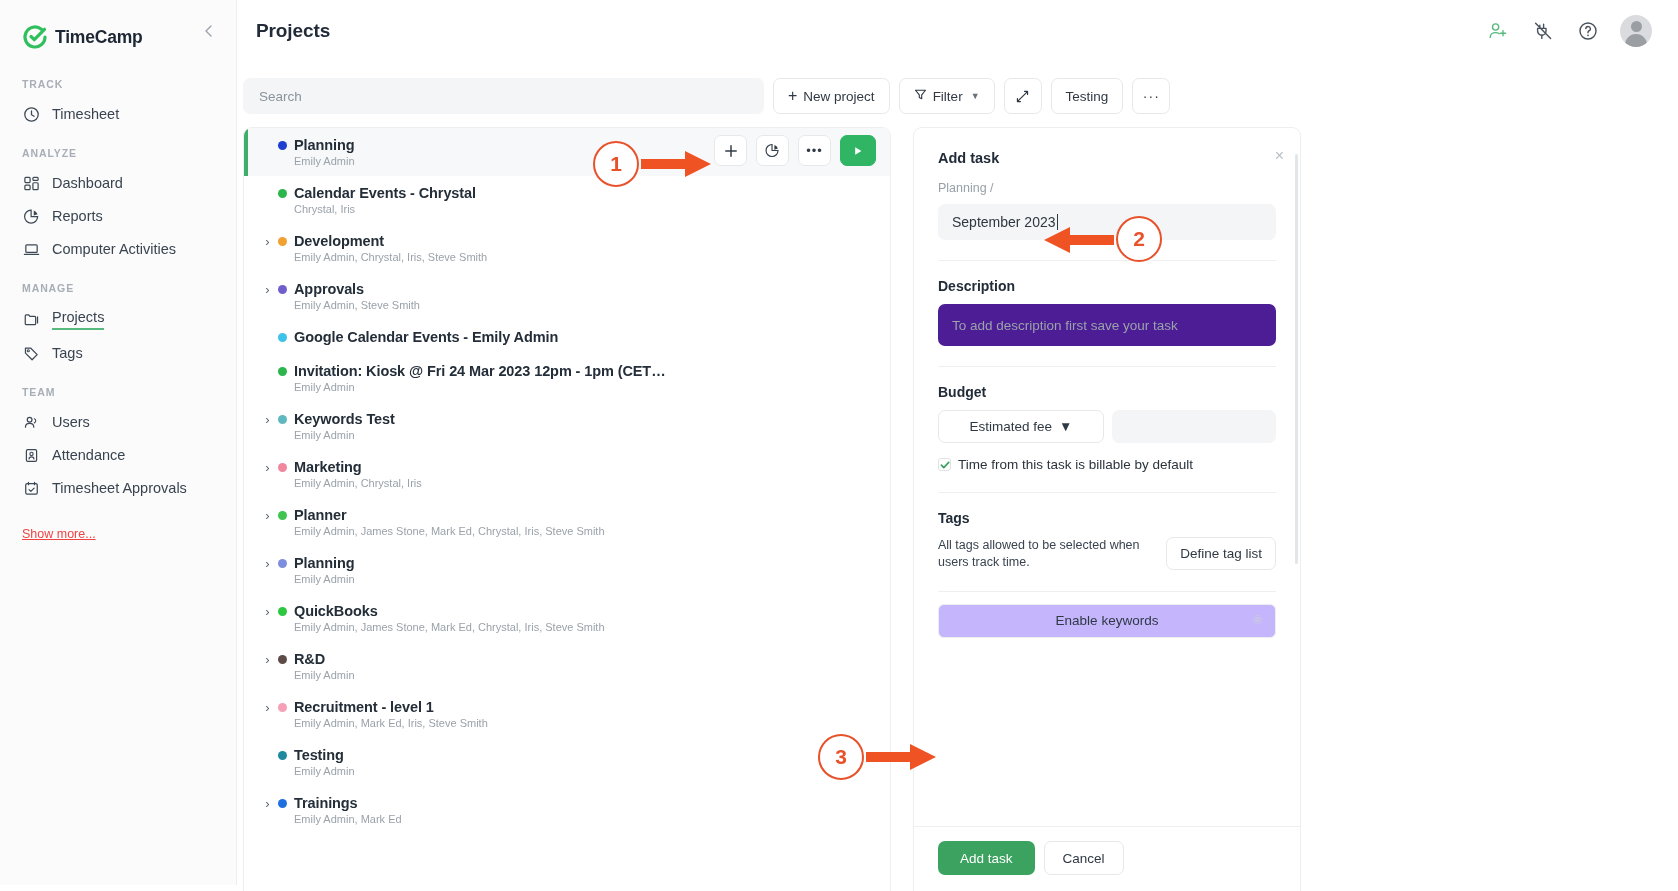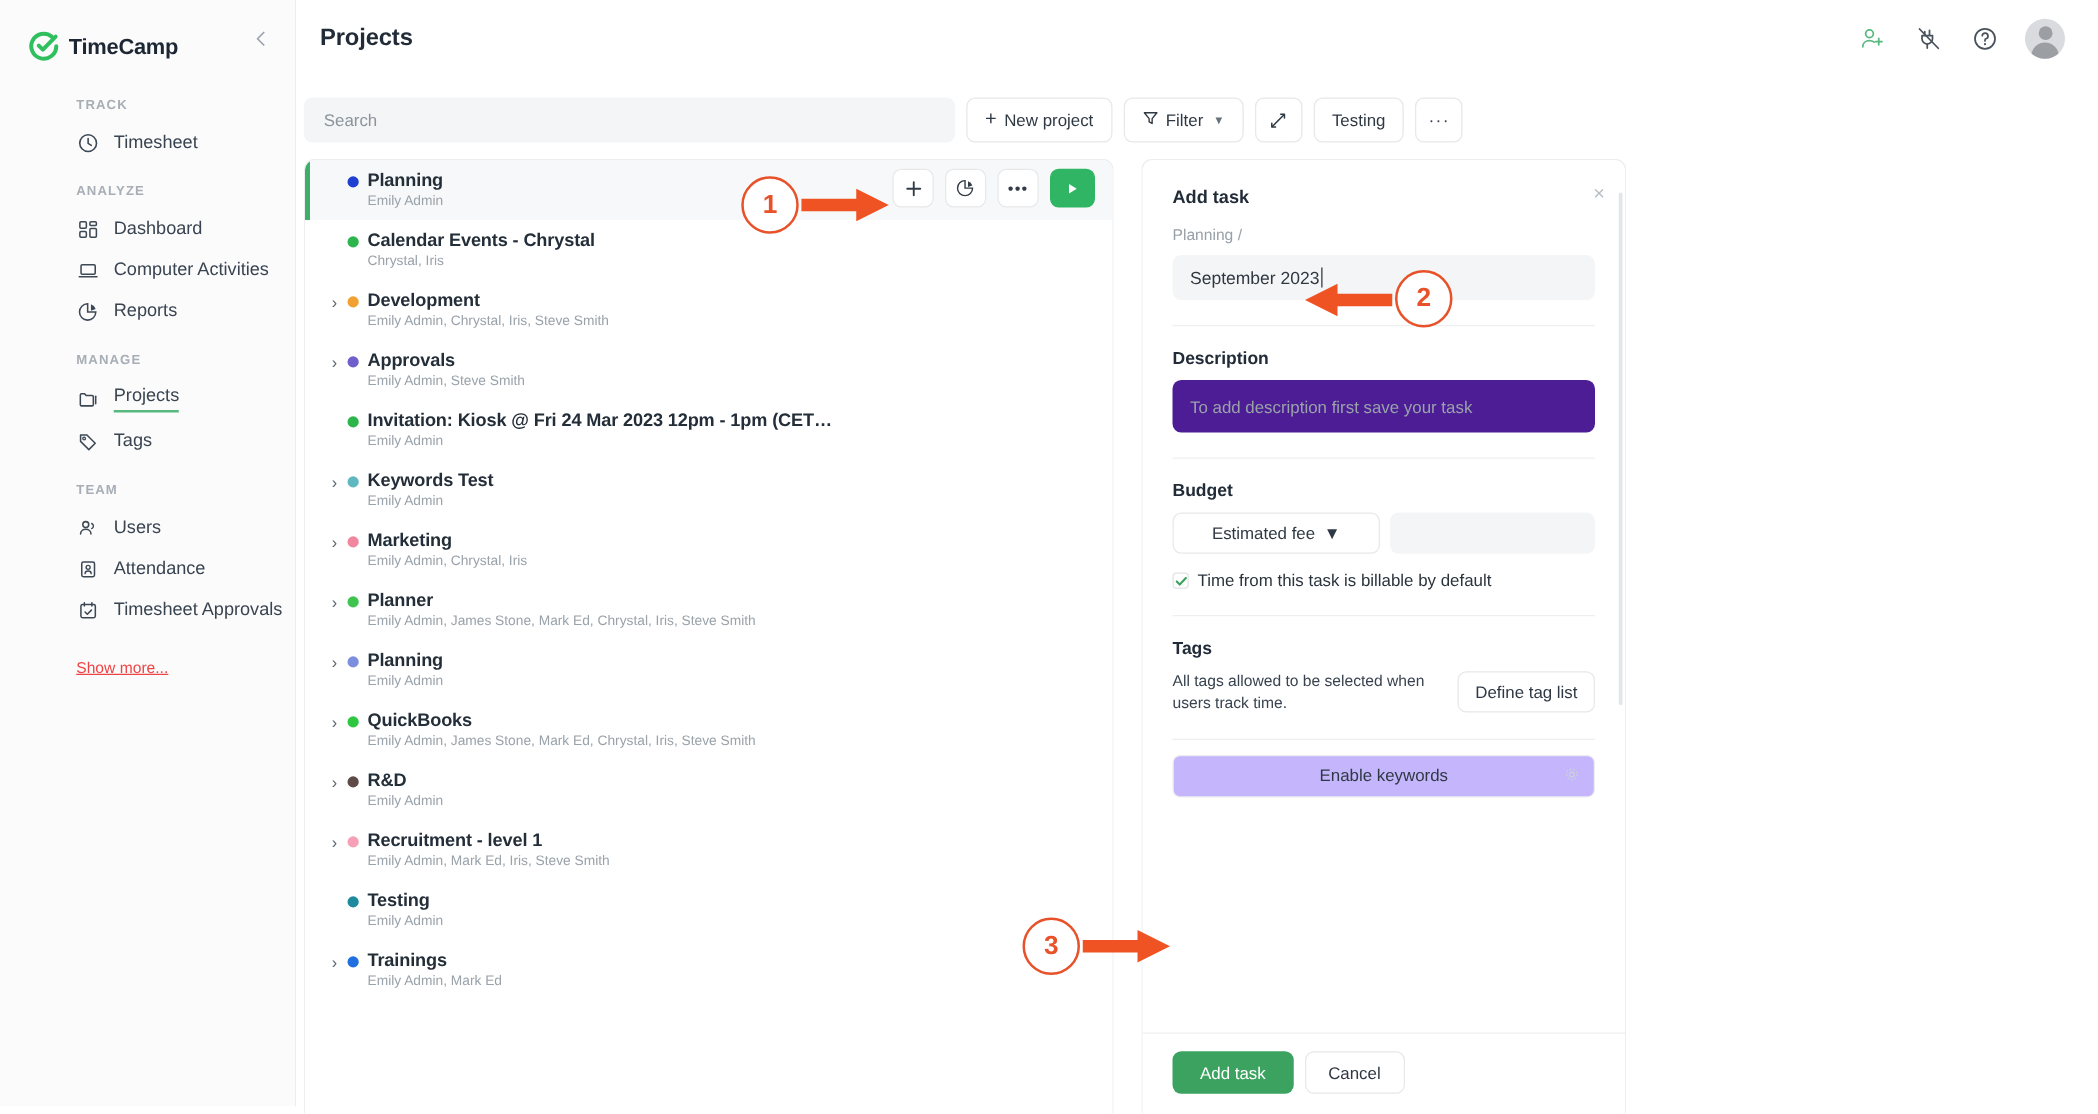--- a/index.html
+++ b/index.html
@@ -37,21 +37,21 @@
   .brand-name {
     font-size: 17.5px; font-weight: 700; color: #1d2733;
     margin-left: 7px; letter-spacing: -0.2px;
   }
   .collapse-btn {
     position: absolute; right: 18px; top: 22px;
     width: 18px; height: 18px;
     display: flex; align-items: center; justify-content: center;
     cursor: pointer; color: #9aa3ad;
   }
-  .nav { padding-top: 22px; margin-left: 39px; }
+  .nav { padding-top: 22px; }
   .nav-group-label {
     font-size: 10.5px; font-weight: 700; letter-spacing: 0.9px;
     color: #a7aeb6; text-transform: uppercase;
     padding: 0 0 8px 22px; margin-top: 16px;
   }
   .nav-group-label:first-child { margin-top: 0; }
   .nav-item {
     display: flex; align-items: center;
     padding: 7px 0 7px 22px;
     font-size: 14.5px; color: #394450;
@@ -361,34 +361,34 @@
             <rect x="10.5" y="2.5" width="5.5" height="3.3" rx="1" fill="none" stroke="#3d4855" stroke-width="1.3"></rect>
             <rect x="2" y="10.8" width="5.5" height="4.8" rx="1" fill="none" stroke="#3d4855" stroke-width="1.3"></rect>
             <rect x="10.5" y="8.2" width="5.5" height="7.4" rx="1" fill="none" stroke="#3d4855" stroke-width="1.3"></rect>
           </svg>
         </span>
         <span class="lbl">Dashboard</span>
       </div>
       <div class="nav-item">
         <span class="ico">
           <svg width="17" height="17" viewBox="0 0 18 18">
+            <path d="M8.6 9.1V2.2A6.9 6.9 0 1 0 15.5 9.1z" fill="none" stroke="#3d4855" stroke-width="1.3"></path>
+            <path d="M11.4 2.6A6.4 6.4 0 0 1 15.4 6.6L11.4 8z" fill="#3d4855"></path>
+          </svg>
+        </span>
+        <span class="lbl">Reports</span>
+      </div>
+      <div class="nav-item">
+        <span class="ico">
+          <svg width="17" height="17" viewBox="0 0 18 18">
               <rect x="3" y="4" width="12" height="8" rx="1" fill="none" stroke="#3d4855" stroke-width="1.3"></rect>
               <path d="M1.5 14.2h15" stroke="#3d4855" stroke-width="1.3" stroke-linecap="round"></path>
             </svg>
         </span>
         <span class="lbl">Computer Activities</span>
-      </div>
-      <div class="nav-item">
-        <span class="ico">
-          <svg width="17" height="17" viewBox="0 0 18 18">
-            <path d="M8.6 9.1V2.2A6.9 6.9 0 1 0 15.5 9.1z" fill="none" stroke="#3d4855" stroke-width="1.3"></path>
-            <path d="M11.4 2.6A6.4 6.4 0 0 1 15.4 6.6L11.4 8z" fill="#3d4855"></path>
-          </svg>
-        </span>
-        <span class="lbl">Reports</span>
       </div>
 
       
       <div class="nav-group-label">MANAGE</div>
       <div class="nav-item active">
         <span class="ico">
           <svg width="17" height="17" viewBox="0 0 18 18">
             <path d="M2.4 13.5V5.2a1 1 0 0 1 1-1h2.6l1.3 1.6h5.1a1 1 0 0 1 1 1v6.7a1 1 0 0 1-1 1H3.4a1 1 0 0 1-1-1z" fill="none" stroke="#3d4855" stroke-width="1.3"></path>
             <path d="M15.4 6.3v6.4" fill="none" stroke="#3d4855" stroke-width="1.3" stroke-linecap="round"></path>
           </svg>
@@ -559,20 +559,27 @@
 
         <div class="proj-row">
           <div class="pr-head">
             <span class="caret">›</span>
             <span class="dot" style="background:#6f5fcc"></span>
             <span class="pname">Approvals</span>
           </div>
           <div class="pmeta">Emily Admin, Steve Smith</div>
         </div>
 
+        <div class="proj-row" style="min-height:34px;">
+          <div class="pr-head">
+            <span class="caret empty">›</span>
+            <span class="dot" style="background:#3fc2e8"></span>
+            <span class="pname">Google Calendar Events - Emily Admin</span>
+          </div>
+        </div>
 
         <div class="proj-row">
           <div class="pr-head">
             <span class="caret empty">›</span>
             <span class="dot" style="background:#2bb54a"></span>
             <span class="pname">Invitation: Kiosk @ Fri 24 Mar 2023 12pm - 1pm (CET…</span>
           </div>
           <div class="pmeta">Emily Admin</div>
         </div>
 

